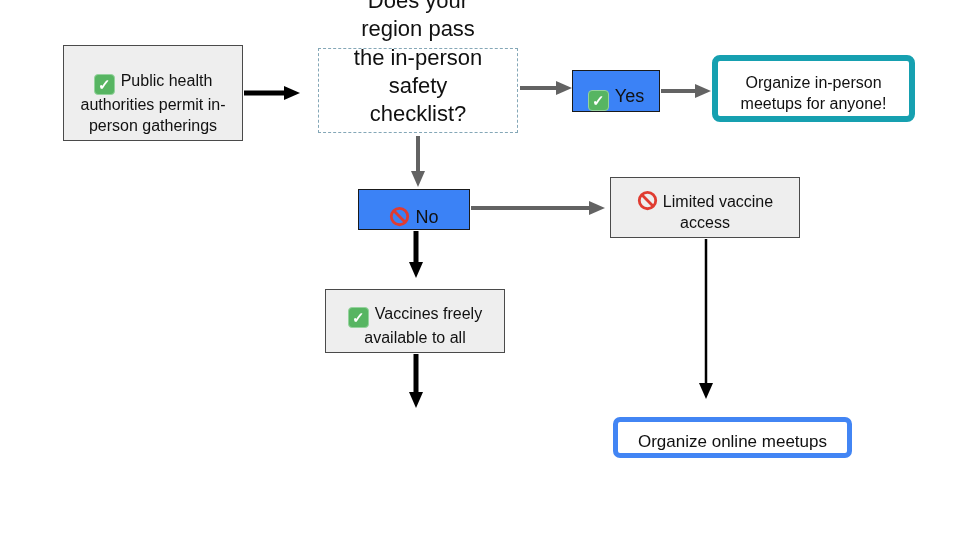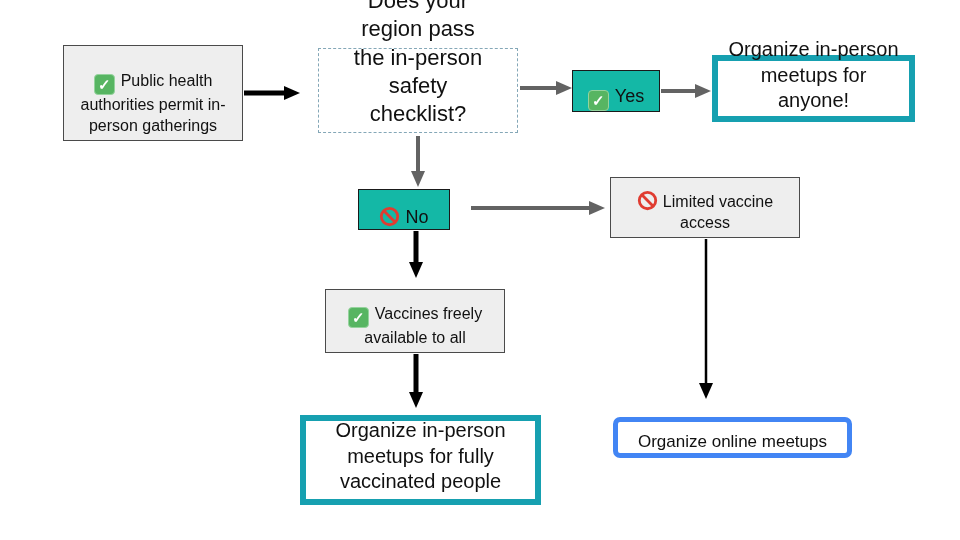--- a/index.html
+++ b/index.html
@@ -34,34 +34,34 @@
   }
   .node .inner {
     display: block;
   }
   .node-gray {
     background: var(--gray-fill);
     border: 1.5px solid var(--gray-border);
     font-size: 16px;
   }
   .node-plain {
-    background: #14b8a6;
+    background: #3b82f6;
     border: 1.5px solid #1a1a1a;
     font-size: 18px;
   }
   .node-dashed {
     background: #ffffff;
     border: 1.5px dashed var(--dashed);
     font-size: 22px;
   }
   .node-teal {
     background: #ffffff;
     border: 6px solid var(--teal);
-    border-radius: 0;
-    font-size: 20px;
+    border-radius: 8px;
+    font-size: 16px;
   }
   .node-blue {
     background: #ffffff;
     border: 5px solid var(--blue);
     border-radius: 7px;
     font-size: 17px;
     margin-left: 25px;
   }
   .icon-check {
     display: inline-flex;
@@ -123,39 +123,36 @@
   </div>
 
   <div class="node node-plain" style="left:572px; top:70px; width:88px; height:42px;">
     <div class="inner"><span class="icon-check">✓</span><span>Yes</span></div>
   </div>
 
   <div class="node node-teal" style="left:712px; top:55px; width:203px; height:67px; padding:2px 10px;">
     <div class="inner" style="max-width:178px;"><span>Organize in-person meetups for anyone!</span></div>
   </div>
 
-  <div class="node node-plain" style="left:358px; top:189px; width:92px; height:41px;">
+  <div class="node node-plain" style="left:358px; top:189px; width:112px; height:41px;">
     <div class="inner"><span class="icon-no"><svg viewBox="0 0 24 24" width="21" height="21">
             <circle cx="12" cy="12" r="9.4" fill="none" stroke="currentColor" stroke-width="3.2"></circle>
             <line x1="5.8" y1="5.8" x2="18.2" y2="18.2" stroke="currentColor" stroke-width="3.2"></line>
           </svg></span><span>No</span></div>
   </div>
 
   <div class="node node-gray" style="left:610px; top:177px; width:190px; height:61px; padding:4px 8px;">
     <div class="inner"><span class="icon-no"><svg viewBox="0 0 24 24" width="21" height="21">
             <circle cx="12" cy="12" r="9.4" fill="none" stroke="currentColor" stroke-width="3.2"></circle>
             <line x1="5.8" y1="5.8" x2="18.2" y2="18.2" stroke="currentColor" stroke-width="3.2"></line>
           </svg></span><span>Limited vaccine access</span></div>
   </div>
 
   <div class="node node-gray" style="left:325px; top:289px; width:180px; height:64px; padding:4px 8px;">
     <div class="inner"><span class="icon-check">✓</span><span>Vaccines freely available to all</span></div>
   </div>
 
-  <div class="node node-teal" style="left:300px; top:415px; width:241px; height:90px; padding:4px 10px;">
-    <div class="inner" style="max-width:175px;"><span>Organize in-person meetups for fully vaccinated people</span></div>
-  </div>
 
   <div class="node node-blue" style="left:588px; top:417px; width:239px; height:41px;">
     <div class="inner"><span>Organize online meetups</span></div>
   </div>
 
 </div>
 
 </body></html>

